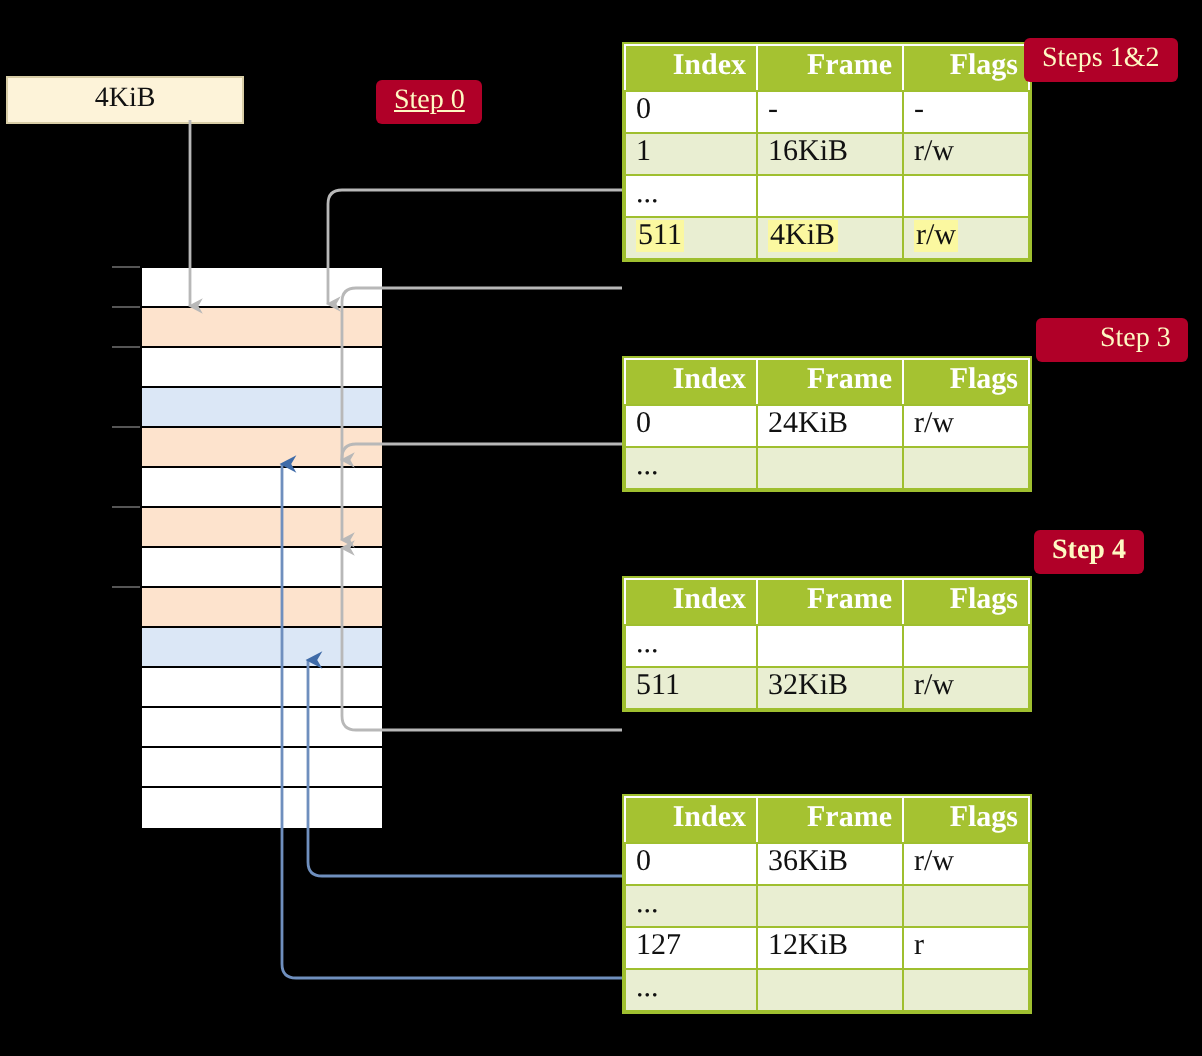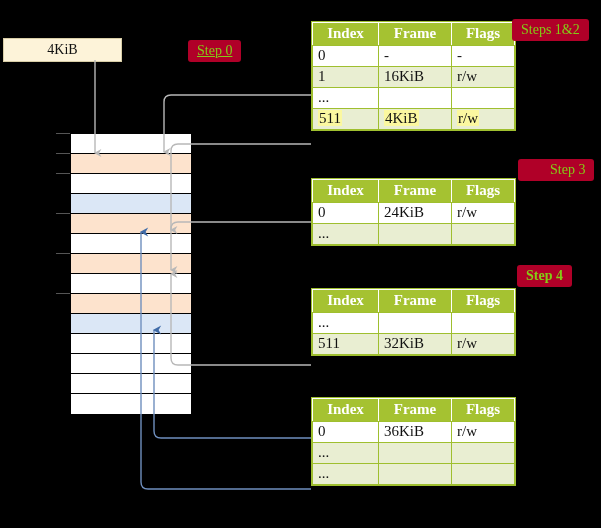--- a/index.html
+++ b/index.html
@@ -1,37 +1,37 @@
 <!DOCTYPE html>
 <html><head>
 <meta charset="utf-8">
 <style>
   html,body{margin:0;padding:0;background:#000;}
   body{width:601px;height:528px;position:relative;overflow:hidden;
        font-family:"Liberation Serif", serif;}
   #stage{position:absolute;left:0;top:0;width:601px;height:528px;}
 
   
-  .badge{position:absolute;background:#b00028;color:#84cc16;
+  .badge{position:absolute;background:#b00028;color:#fef9c3;
          font-family:"Liberation Serif", serif;font-size:14px;
          padding:3px 9px 4px 9px;border-radius:3px;white-space:nowrap;
          text-align:center;line-height:1.1;}
 
   
   .kib-box{position:absolute;background:#fdf3d9;border:1px solid #d8cda6;
            color:#111;font-size:14px;display:flex;align-items:center;
            justify-content:center;}
 
   
   .ptable{position:absolute;border:1px solid #9fbf2f;border-collapse:collapse;
           background:#fff;}
   .ptable table{border-collapse:collapse;width:100%;}
   .ptable th{background:#a6c game;}
   .ptable th{background:#a5c231;color:#fff;font-weight:bold;font-size:15px;
-             text-align:center;padding:2px 5px 3px 5px;border:1px solid #fff;
+             text-align:right;padding:2px 5px 3px 5px;border:1px solid #fff;
              border-bottom:1px solid #9fbf2f;}
   .ptable td{font-size:15px;color:#111;padding:1px 5px 2px 5px;
              border:1px solid #9fbf2f;height:19px;box-sizing:border-box;
              vertical-align:middle;}
   .ptable tr.alt td{background:#e9eed2;}
   .ptable tr.plain td{background:#ffffff;}
   .ptable td.hl span{background:#fbf8a0;padding:0 1px;}
   .colI{width:55px;}
   .colF{width:62px;}
   .colG{width:52px;}
@@ -166,20 +166,25 @@
             <tr class="plain">
               <td class="colI">0</td>
               <td class="colF">36KiB</td>
               <td class="colG">r/w</td>
             </tr>
             <tr class="alt">
               <td class="colI">...</td>
               <td class="colF"></td>
               <td class="colG"></td>
             </tr>
+            <tr class="plain">
+              <td class="colI">127</td>
+              <td class="colF">12KiB</td>
+              <td class="colG">r</td>
+            </tr>
             <tr class="alt">
               <td class="colI">...</td>
               <td class="colF"></td>
               <td class="colG"></td>
             </tr>
           </tbody>
         </table>
       </div>
     </div>
 

